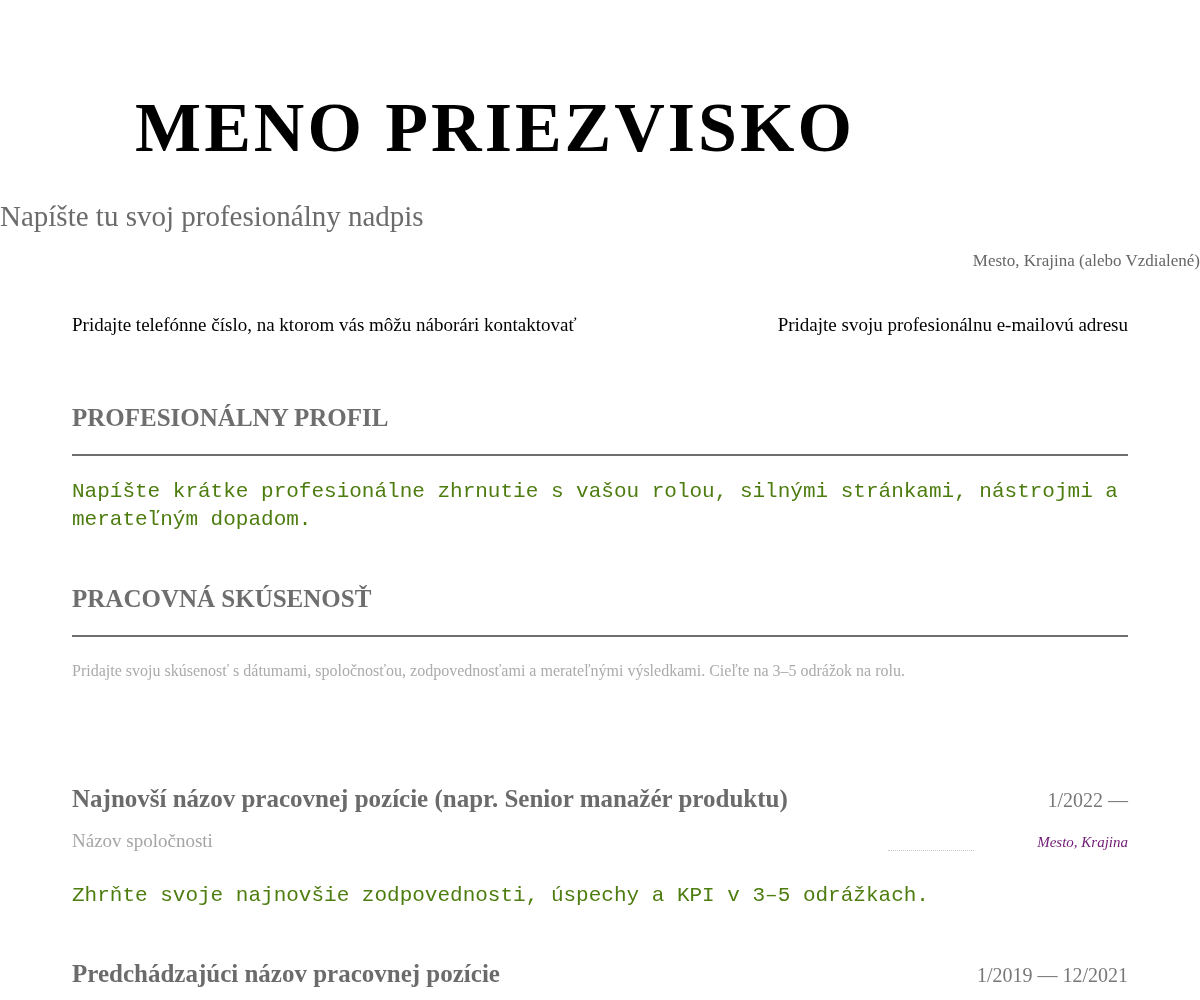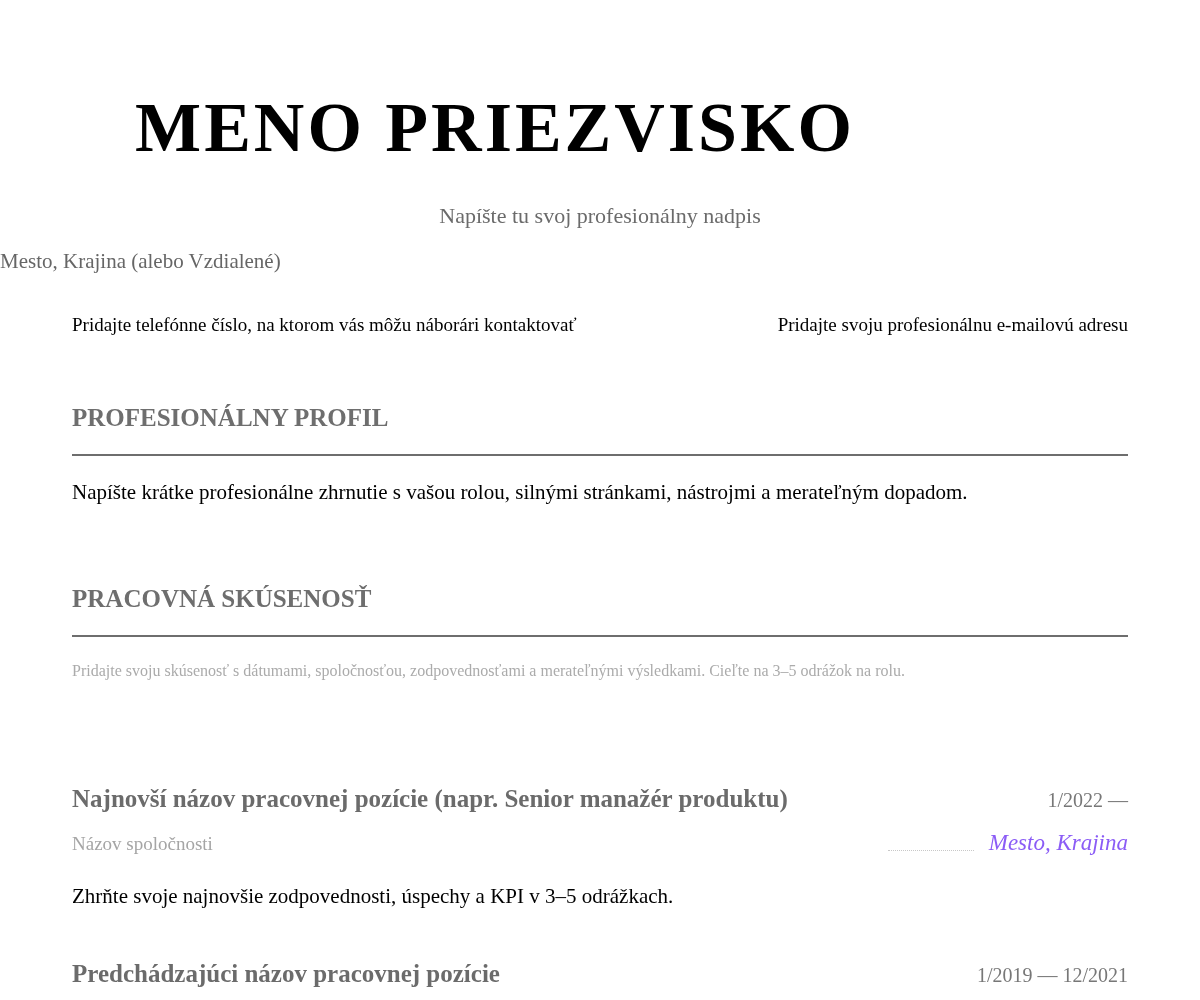--- a/index.html
+++ b/index.html
@@ -1,29 +1,29 @@
 <!DOCTYPE html>
 <html><head>
 <meta charset="utf-8">
 <style>
   html, body { margin: 0; padding: 0; background: #ffffff; }
   body { width: 1200px; height: 1000px; overflow: hidden; font-family: "Liberation Serif", serif; }
   .page { position: relative; width: 1200px; height: 1000px; }
   .name { position: absolute; left: 0; width: 990px; top: 88px; text-align: center; font-size: 70px; font-weight: bold; letter-spacing: 3px; color: #000; line-height: 80px; }
-  .headline { position: absolute; left: 0; width: 1200px; top: 200px; text-align: center; font-size: 22px; color: #6b6b6b; line-height: 32px; }
-  .location { position: absolute; left: 0; width: 1200px; top: 248px; text-align: left; font-size: 21px; color: #666; line-height: 26px; }
+  .headline { position: absolute; left: 0; width: 1200px; top: 200px; font-size: 29px; color: #6b6b6b; line-height: 32px; }
+  .location { position: absolute; left: 0; width: 1200px; top: 248px; text-align: right; font-size: 17px; color: #666; line-height: 26px; }
   .contact { position: absolute; top: 312px; left: 72px; width: 1056px; display: flex; justify-content: space-between; font-size: 19px; color: #000; line-height: 26px; text-align: right; }
   .section-title { position: absolute; left: 72px; width: 1056px; font-size: 25px; font-weight: bold; color: #6e6e6e; line-height: 32px; border-bottom: 2px solid #6e6e6e; padding-bottom: 20px; }
-  .para { position: absolute; left: 72px; width: 1060px; font-size: 21px; color: #000000; line-height: 28px; }
+  .para { position: absolute; left: 72px; width: 1060px; font-size: 21px; color: #4d7c0f; line-height: 28px; font-family: Liberation Mono, monospace; }
   .hint { position: absolute; left: 72px; width: 1060px; font-size: 16px; color: #ababab; line-height: 44px; }
   .job-row { position: absolute; left: 72px; width: 1056px; display: flex; justify-content: space-between; align-items: baseline; }
   .job-title { font-size: 25px; font-weight: bold; color: #6b6b6b; font-family: Liberation Serif, serif; }
   .job-dates { font-size: 20px; color: #777; }
   .company { font-size: 19px; color: #a5a5a5; }
-  .job-loc { font-size: 23px; font-style: italic; color: #8b5cf6; }
+  .job-loc { font-size: 15px; font-style: italic; color: #701a75; }
   .dots { position: absolute; left: 888px; top: 850px; width: 86px; border-bottom: 1px dotted #c8c8c8; }
 </style>
 </head>
 <body>
 
 <div class="page">
   <div class="name">MENO PRIEZVISKO</div>
   <div class="headline">Napíšte tu svoj profesionálny nadpis</div>
   <div class="location">Mesto, Krajina (alebo Vzdialené)</div>
   <div class="contact">

